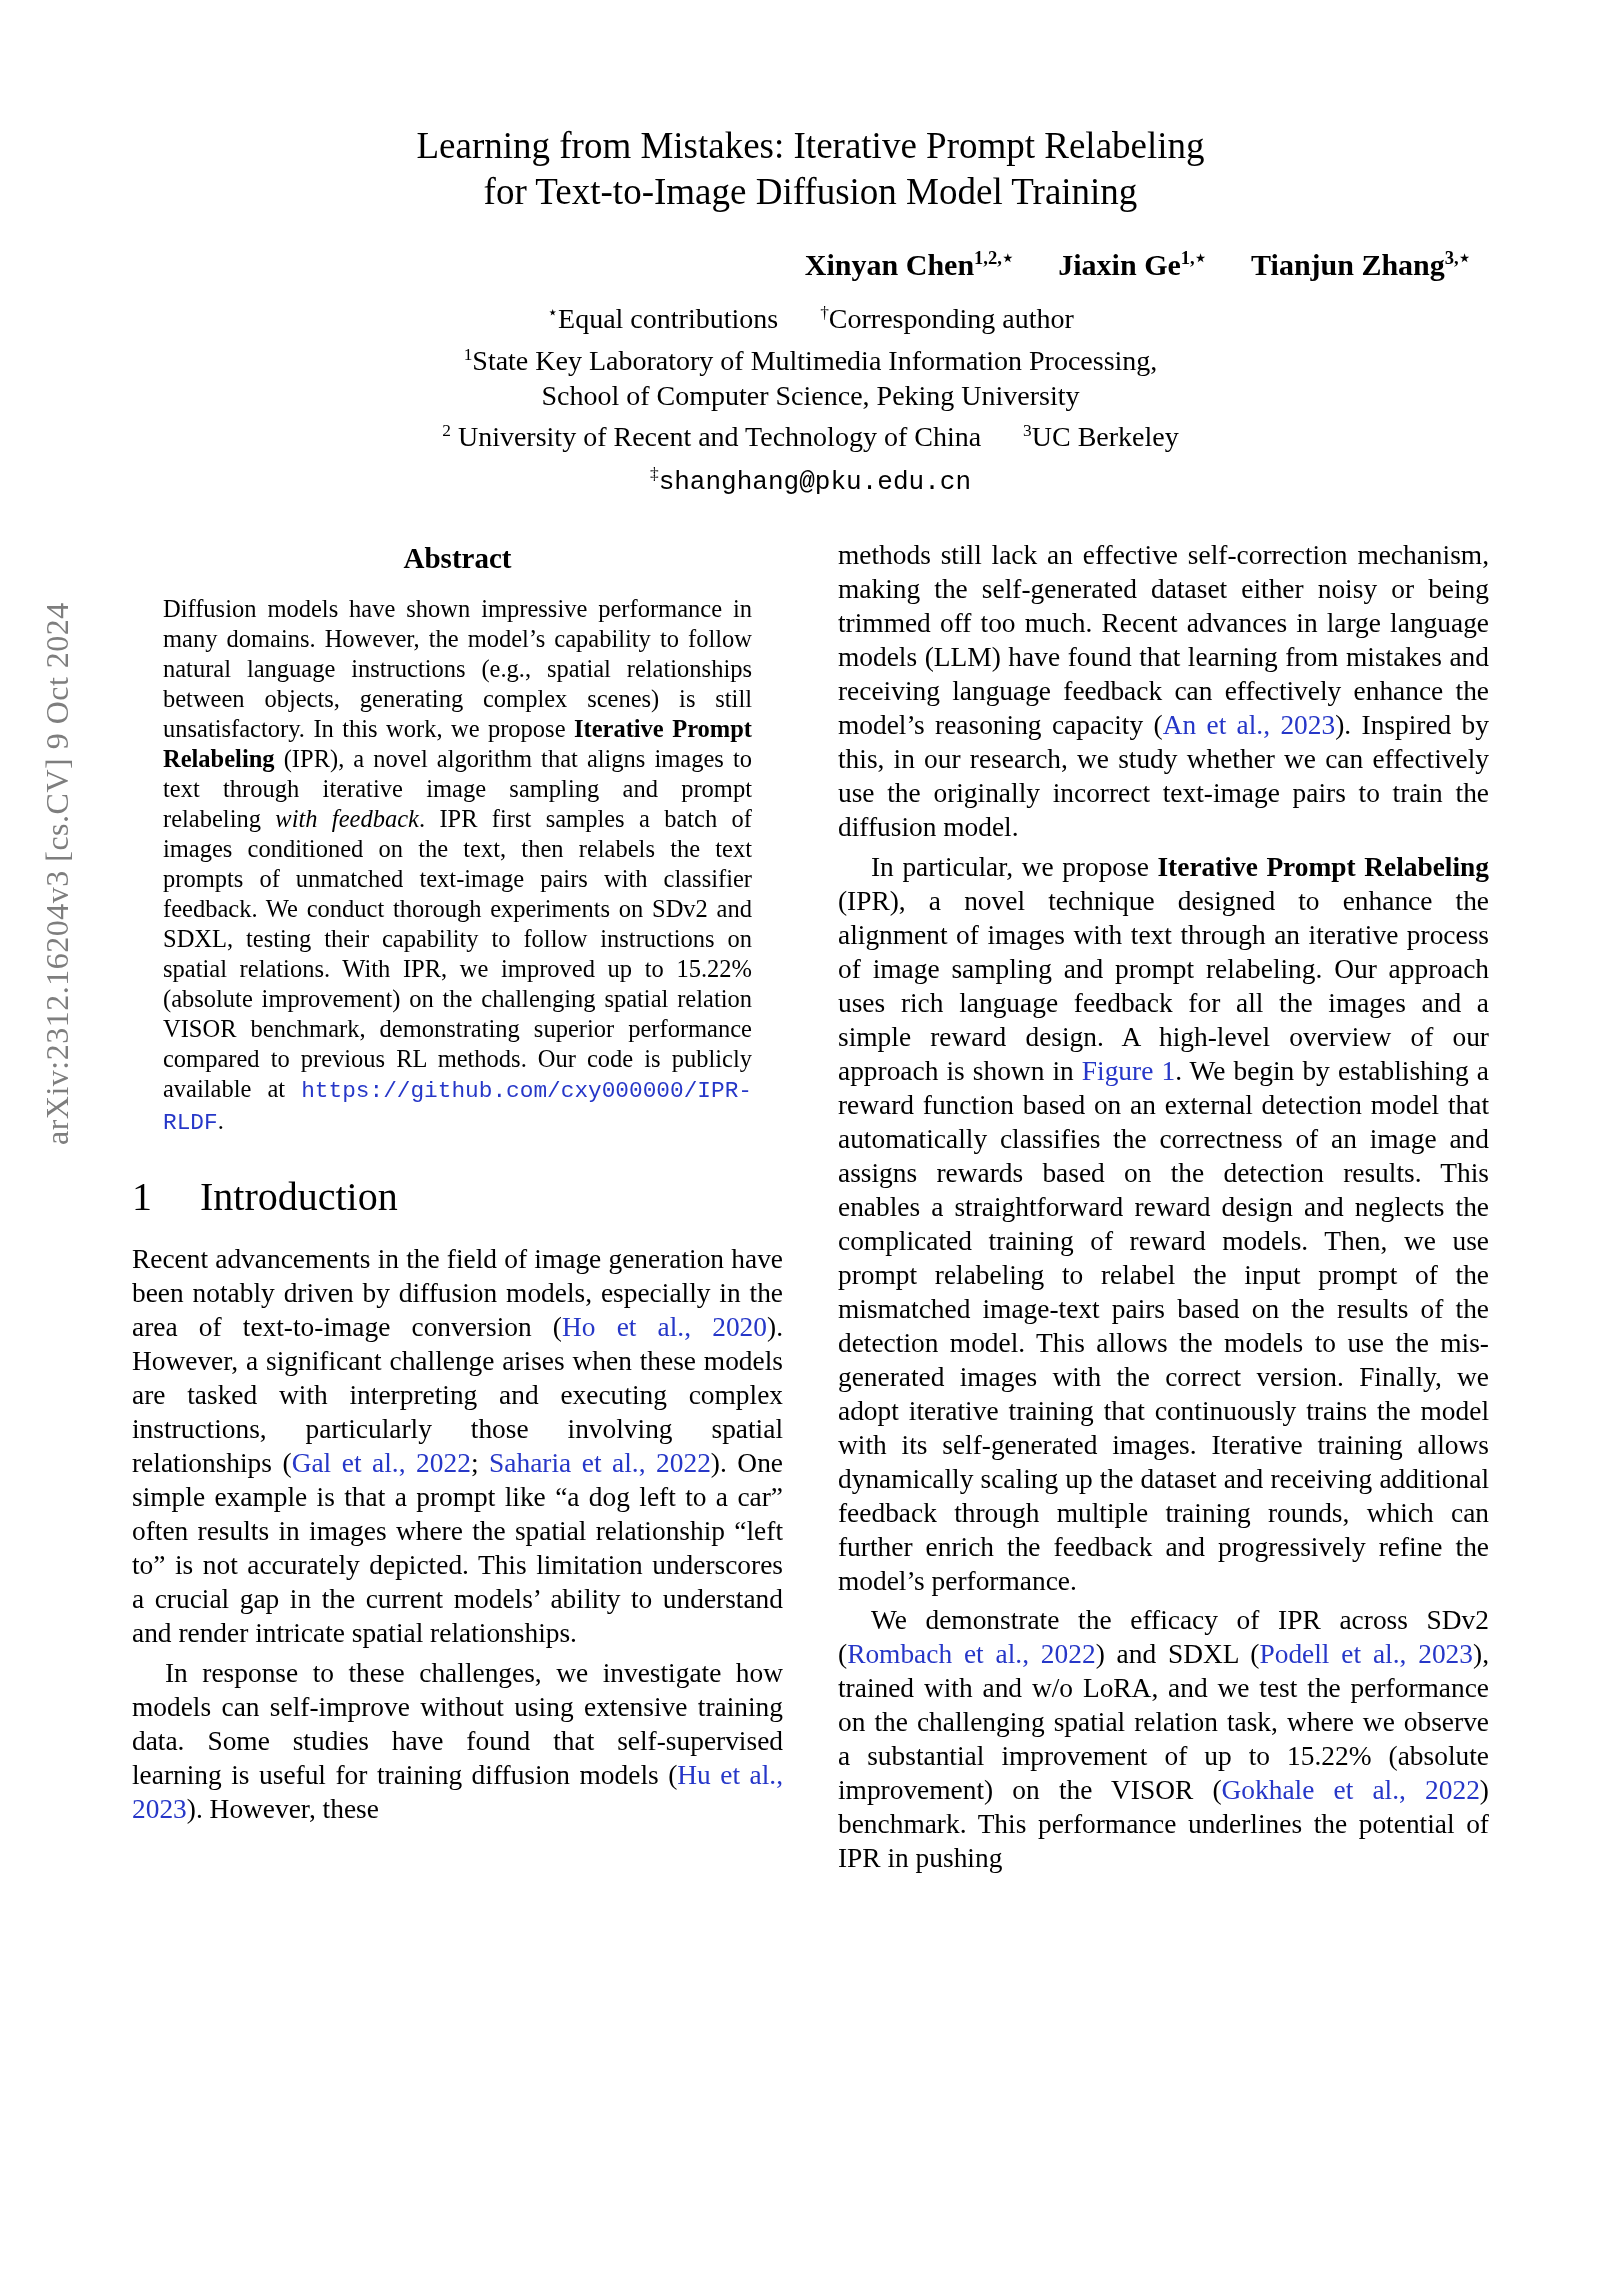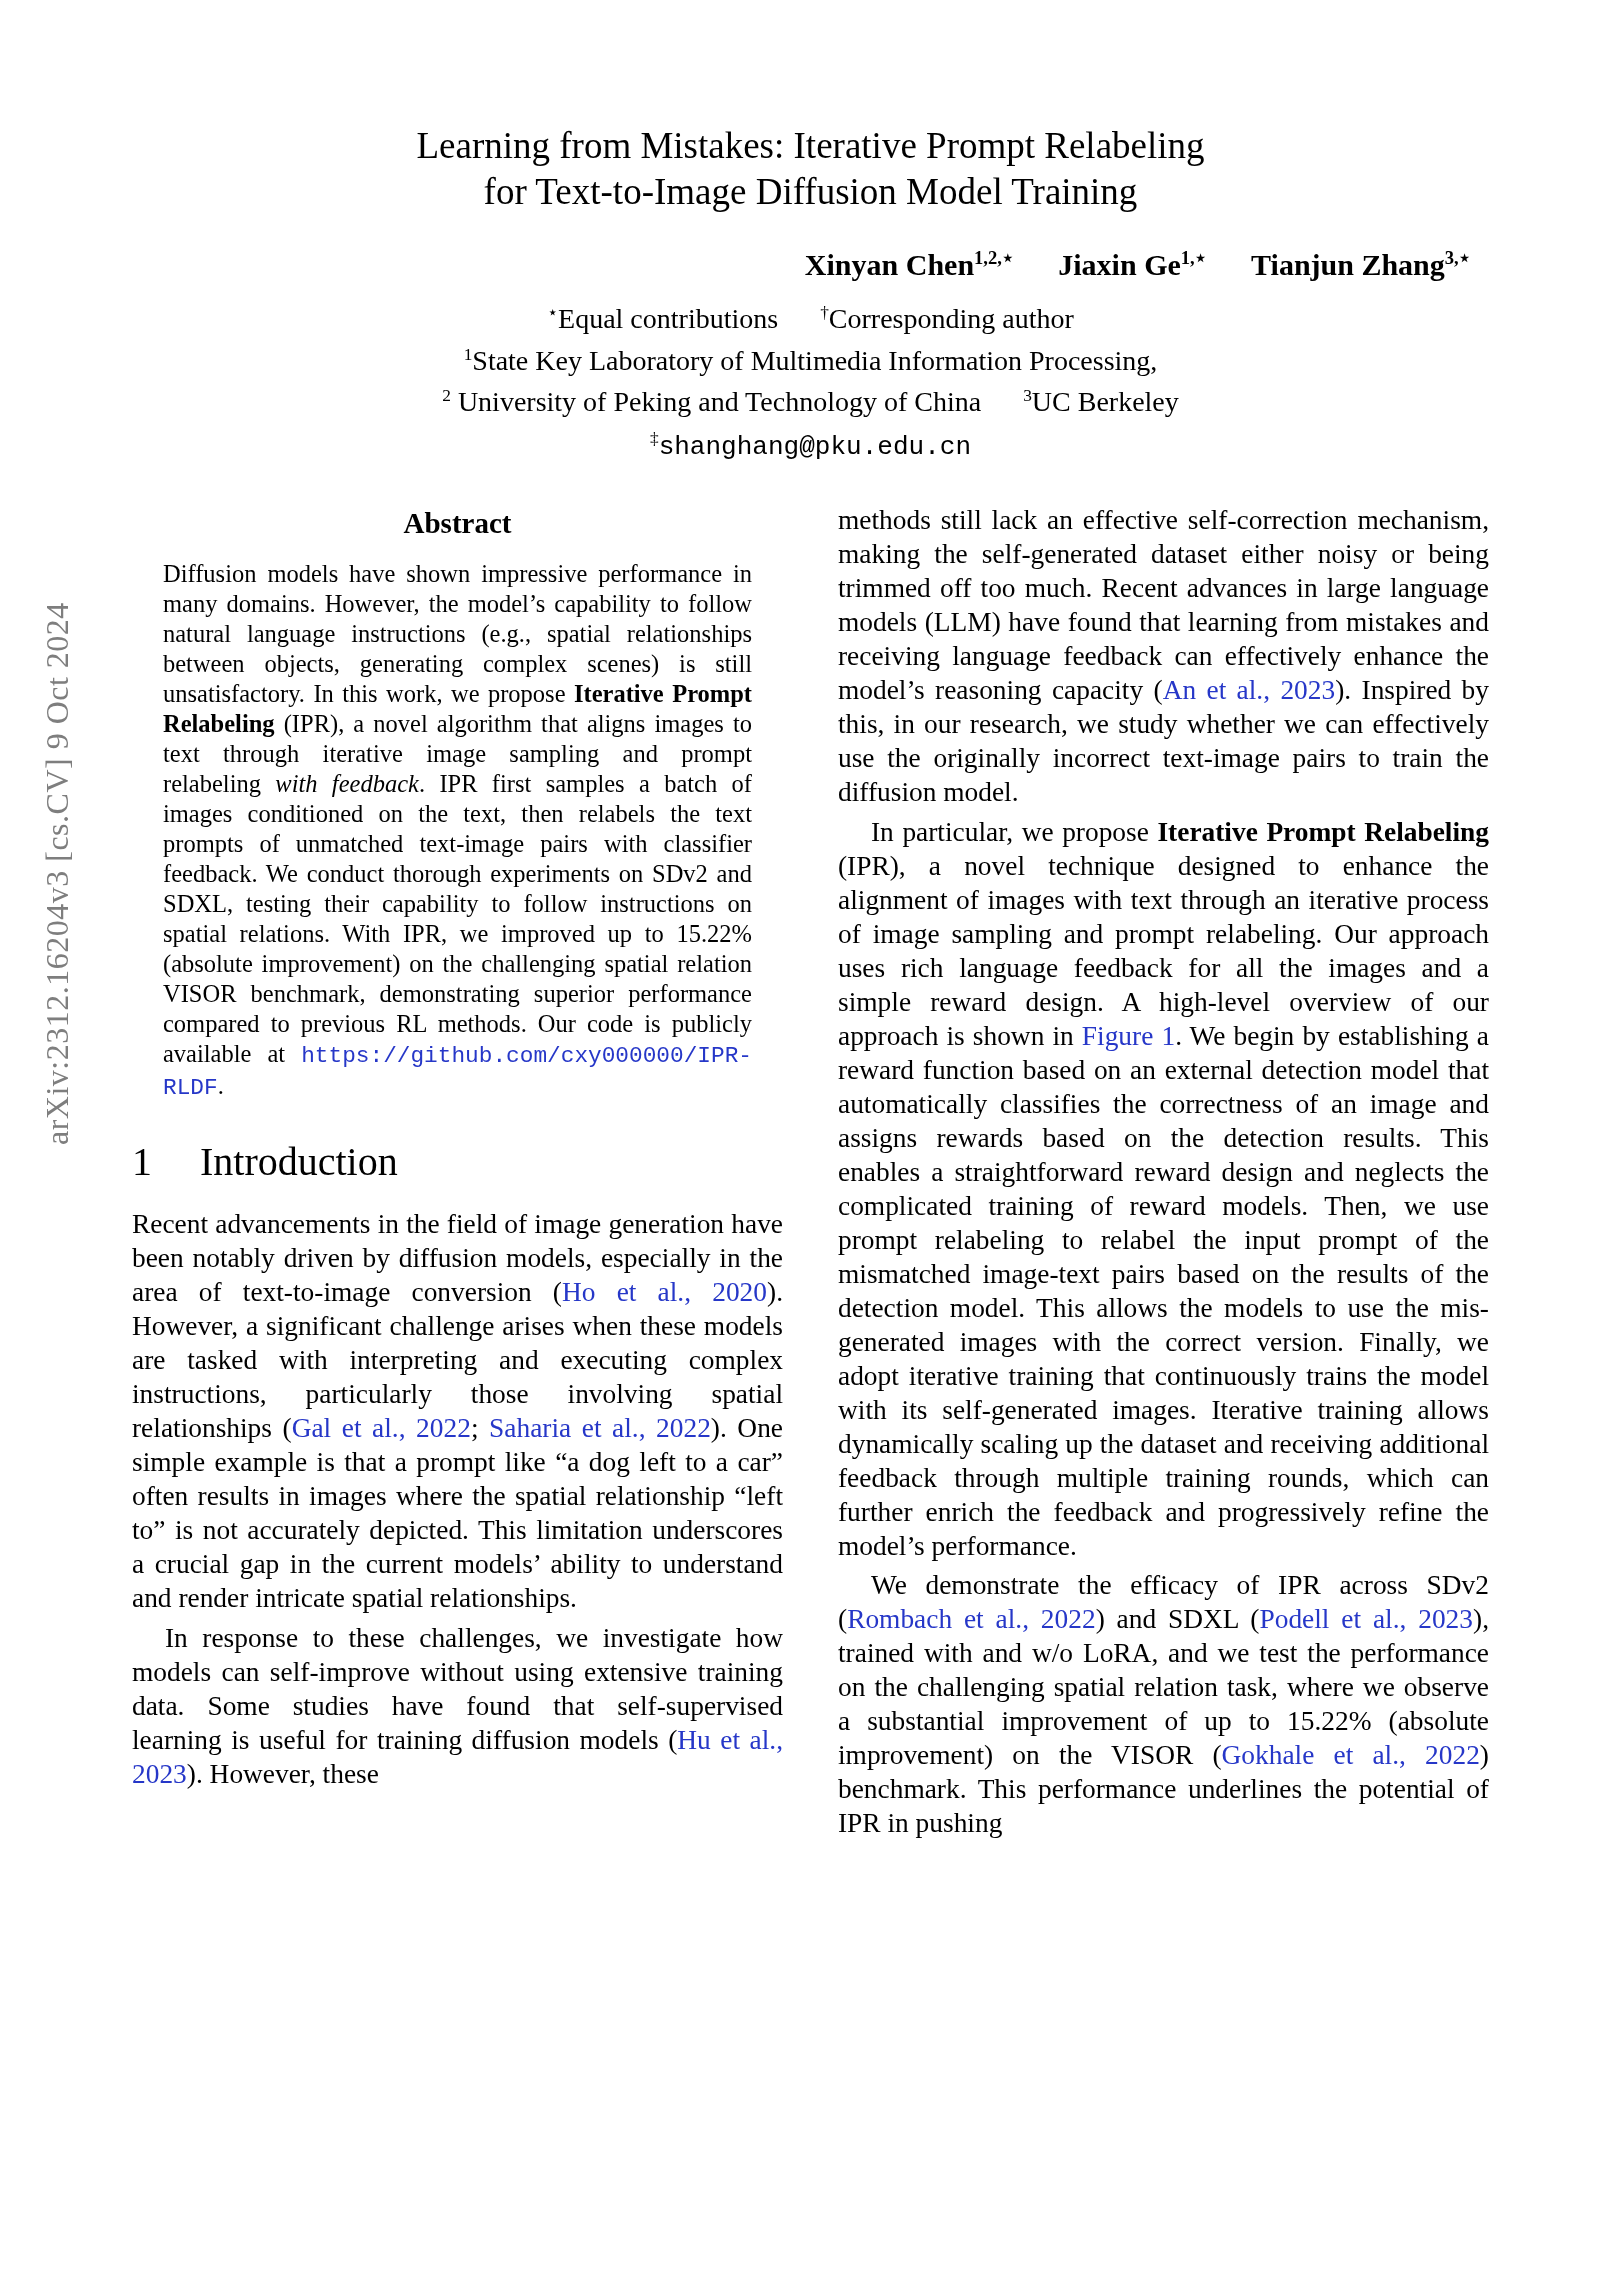--- a/index.html
+++ b/index.html
@@ -82,21 +82,22 @@
       </h1>
 
       <div class="authors">
         <span class="author"><span>Xinyan Chen</span><span class="sup">1,2,⋆</span></span>
         <span class="author"><span>Jiaxin Ge</span><span class="sup">1,⋆</span></span>
         <span class="author"><span>Tianjun Zhang</span><span class="sup">3,⋆</span></span>
       </div>
 
       <div class="meta-line contrib-line"><span class="seg-sup">⋆</span><span>Equal contributions</span><span class="seg-gap"></span><span class="seg-sup">†</span><span>Corresponding author</span></div>
       <div class="meta-line"><span class="seg-sup">1</span><span>State Key Laboratory of Multimedia Information Processing,</span></div>
-      <div class="meta-line"><span class="seg-sup">2</span><span> University of Peking and Technology of China</span><span class="seg-gap"></span><span class="seg-sup">3</span><span>UC Berkeley</span></div>
+      <div class="meta-line"><span>School of Computer Science, Peking University</span></div>
+      <div class="meta-line"><span class="seg-sup">2</span><span> University of Recent and Technology of China</span><span class="seg-gap"></span><span class="seg-sup">3</span><span>UC Berkeley</span></div>
       <div class="meta-line email-line"><span class="seg-sup">‡</span><span class="seg-mono">shanghang@pku.edu.cn</span></div>
     </header>
 
     <div class="columns">
 
       <section class="col">
         <h2 class="abstract-head">Abstract</h2>
         <p class="abstract-body"><span>Diffusion models have shown impressive performance in many domains. However, the model’s capability to follow natural language instructions (e.g., spatial relationships between objects, generating complex scenes) is still unsatisfactory. In this work, we propose </span><span class="seg-b">Iterative Prompt Relabeling</span><span> (IPR), a novel algorithm that aligns images to text through iterative image sampling and prompt relabeling </span><span class="seg-i">with feedback</span><span>. IPR first samples a batch of images conditioned on the text, then relabels the text prompts of unmatched text-image pairs with classifier feedback. We conduct thorough experiments on SDv2 and SDXL, testing their capability to follow instructions on spatial relations. With IPR, we improved up to 15.22% (absolute improvement) on the challenging spatial relation VISOR benchmark, demonstrating superior performance compared to previous RL methods. Our code is publicly available at </span><span class="seg-link seg-mono">https://github.com/cxy000000/IPR-RLDF</span><span>.</span></p>
 
         <h2 class="section-head"><span>1</span><span class="seg-gapsm"></span><span>Introduction</span></h2>

